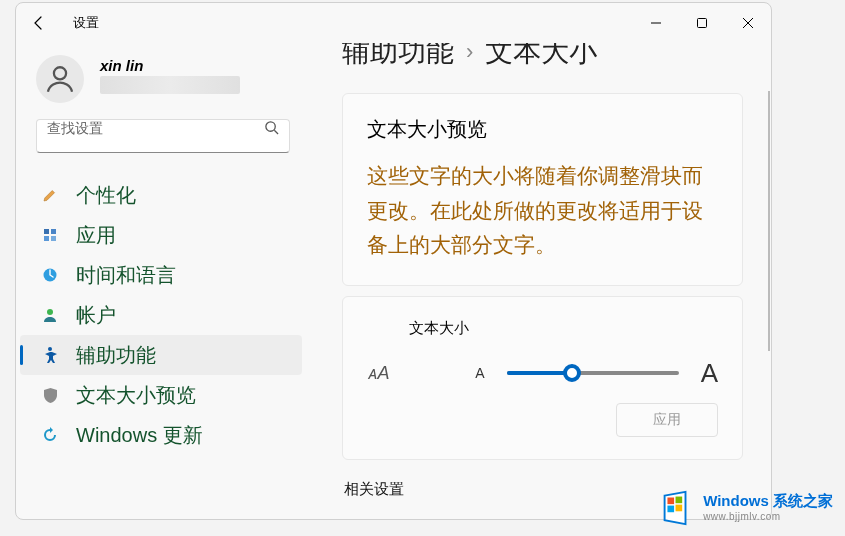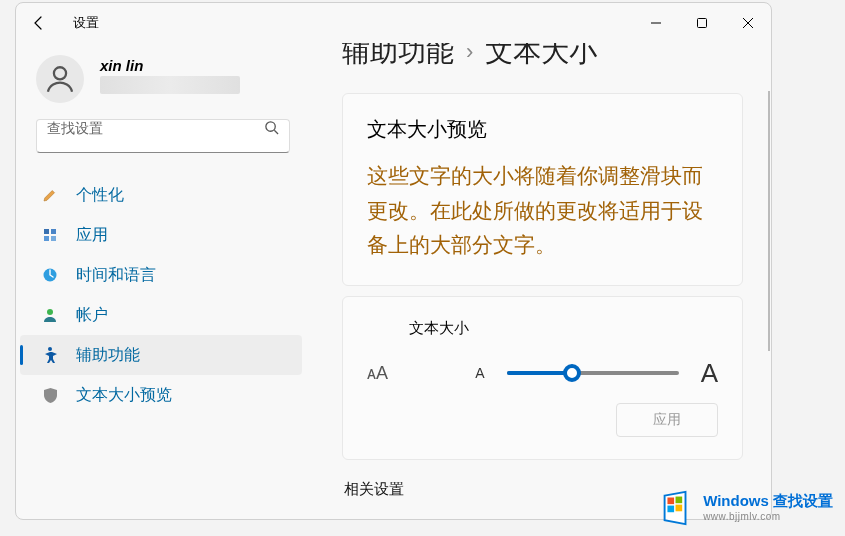--- a/index.html
+++ b/index.html
@@ -20,33 +20,33 @@
     .search-wrap { padding: 0 20px 14px 20px; }
     .search-box { position: relative; height: 34px; background: #fff; border: 1px solid #ddd; border-bottom: 1.5px solid #888; border-radius: 4px; display: flex; align-items: flex-start; padding: 0 10px; }
     .search-input { flex: 1; border: none; outline: none; background: transparent; font-size: 14px; color: #555; }
     .search-input::placeholder { color: #666; }
     .search-icon { position: absolute; right: 10px; color: #555; }
     .nav { padding: 8px 4px 0 0; }
     .nav-item { display: flex; align-items: center; height: 40px; padding: 0 14px 0 20px; cursor: pointer; border-radius: 4px; margin: 0 4px; position: relative; }
     .nav-item.active { background: #ededed; }
     .nav-item.active::before { content: ""; position: absolute; left: 0; top: 10px; width: 3px; height: 20px; background: #0067c0; border-radius: 2px; }
     .nav-icon { width: 20px; height: 20px; display: flex; align-items: center; justify-content: center; margin-right: 16px; flex-shrink: 0; }
-    .nav-label { font-size: 16px; color: #0369a1; }
+    .nav-label { font-size: 20px; color: #14532d; }
     .content { flex: 1; padding: 0 28px 0 28px; overflow-y: auto; position: relative; }
     .scroll-indicator { position: absolute; right: 1px; top: 48px; width: 2px; height: 260px; background: #bbb; }
     .breadcrumb { display: flex; align-items: center; font-size: 28px; color: #222; margin-top: -10px; margin-bottom: 22px; }
     .crumb-link { cursor: pointer; }
     .crumb-sep { margin: 0 12px; color: #888; font-size: 22px; }
     .card { background: #fbfbfb; border: 1px solid #e8e8e8; border-radius: 6px; padding: 22px 24px; margin-bottom: 10px; }
     .card-title { font-size: 20px; margin-bottom: 16px; color: #000; }
     .preview-text { font-size: 21px; line-height: 1.65; color: #a16207; }
     .slider-card { display: flex; flex-direction: column; }
     .slider-label { font-size: 15px; margin-left: 42px; margin-bottom: 20px; color: #000; }
     .slider-row { display: flex; align-items: center; gap: 18px; }
-    .small-aa { font-size: 18px; color: #555; width: 24px; text-align: left; }
+    .small-aa { font-size: 18px; color: #555; width: 24px; text-align: center; font-style: italic; }
     .slider-min { font-size: 14px; color: #333; }
     .slider-max { font-size: 26px; color: #333; font-weight: 400; }
     .slider { flex: 1; position: relative; height: 20px; cursor: pointer; margin: 0 4px; }
     .slider-track-bg { position: absolute; left: 0; right: 0; top: 50%; transform: translateY(-50%); height: 4px; background: #888; border-radius: 2px; }
     .slider-track-fill { position: absolute; left: 0; width: 38%; top: 50%; transform: translateY(-50%); height: 4px; background: #0067c0; border-radius: 2px; }
     .slider-thumb { position: absolute; left: 38%; top: 50%; transform: translate(-50%,-50%); width: 18px; height: 18px; border-radius: 50%; background: #fff; border: 4px solid #0067c0; }
     .apply-row { display: flex; justify-content: flex-end; margin-top: 14px; }
     .apply-btn { padding: 7px 36px; background: #fbfbfb; border: 1px solid #e0e0e0; border-radius: 4px; color: #999; font-size: 14px; cursor: default; }
     .section-title { font-size: 15px; margin-top: 20px; margin-left: 2px; color: #111; }
     .watermark { position: absolute; right: 12px; bottom: 10px; display: flex; align-items: center; gap: 8px; }
@@ -161,20 +161,28 @@
           <span class="nav-label">辅助功能</span>
         </div>
         <div class="nav-item">
           <span class="nav-icon">
               <svg width="15" height="17" viewBox="0 0 15 17">
                 <path d="M7.5 1L1 3v5c0 4 3 7 6.5 8 3.5-1 6.5-4 6.5-8V3L7.5 1z" fill="#8c8c8c"></path>
               </svg>
             </span>
           <span class="nav-label">文本大小预览</span>
         </div>
+        <div class="nav-item">
+          <span class="nav-icon">
+              <svg width="16" height="16" viewBox="0 0 16 16">
+                <path d="M8 2a6 6 0 1 0 6 6h-2a4 4 0 1 1-4-4v2l3-3-3-3v2z" fill="#1e98c9"></path>
+              </svg>
+            </span>
+          <span class="nav-label">Windows 更新</span>
+        </div>
       </div>
     </div>
 
     <div class="content">
       <div class="scroll-indicator"></div>
       <div class="breadcrumb">
         <span class="crumb-link">辅助功能</span>
         <span class="crumb-sep">›</span>
         <span>文本大小</span>
       </div>
@@ -209,16 +217,16 @@
 
 <div class="watermark">
   <svg class="wm-logo" viewBox="0 0 40 40">
     <path d="M8 8 L30 4 L30 38 L8 34 Z" fill="#fff" stroke="#0078d7" stroke-width="2"></path>
     <rect x="11" y="10" width="7" height="7" fill="#f25022"></rect>
     <rect x="19.5" y="9" width="7" height="7" fill="#7fba00"></rect>
     <rect x="11" y="18.5" width="7" height="7" fill="#00a4ef"></rect>
     <rect x="19.5" y="17.5" width="7" height="7" fill="#ffb900"></rect>
   </svg>
   <div class="wm-texts">
-    <span class="wm-title">Windows 查找设置</span>
+    <span class="wm-title">Windows 系统之家</span>
     <span class="wm-url">www.bjjmlv.com</span>
   </div>
 </div>
 
 </body></html>

